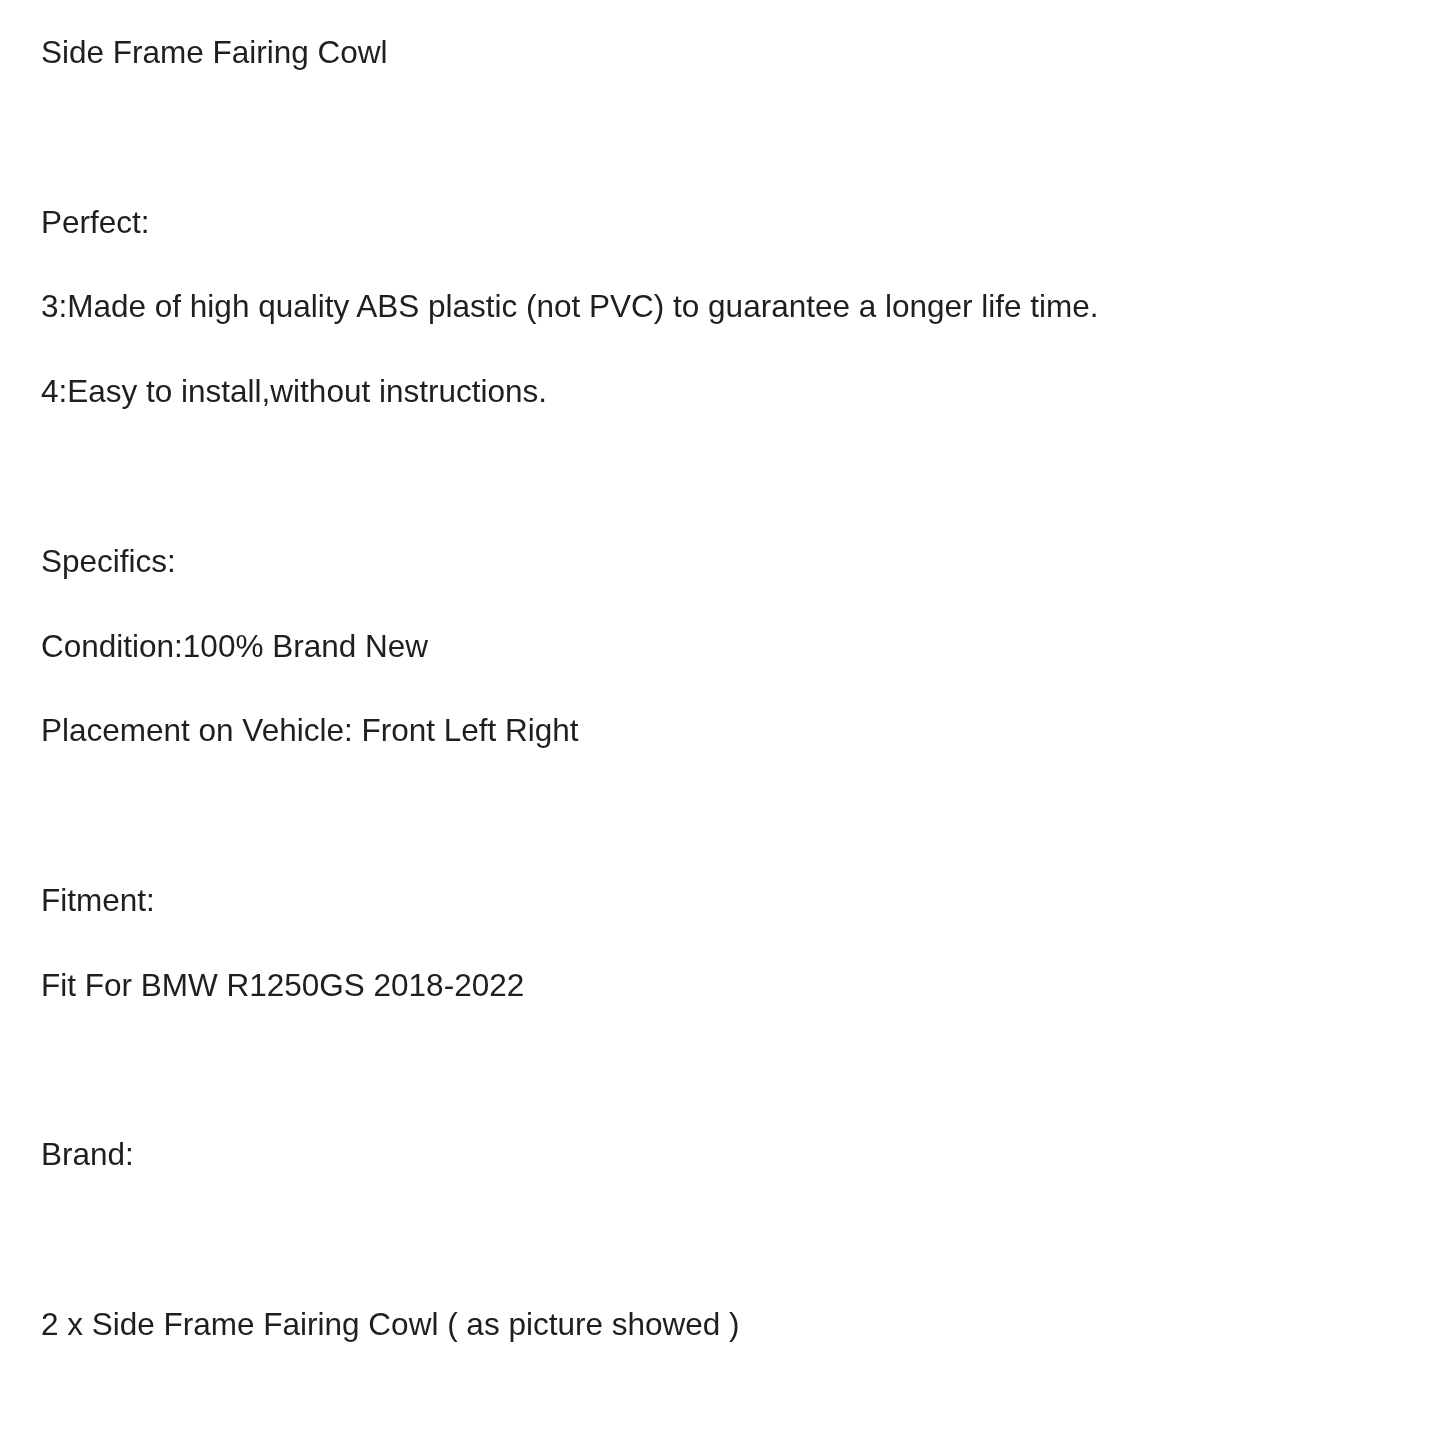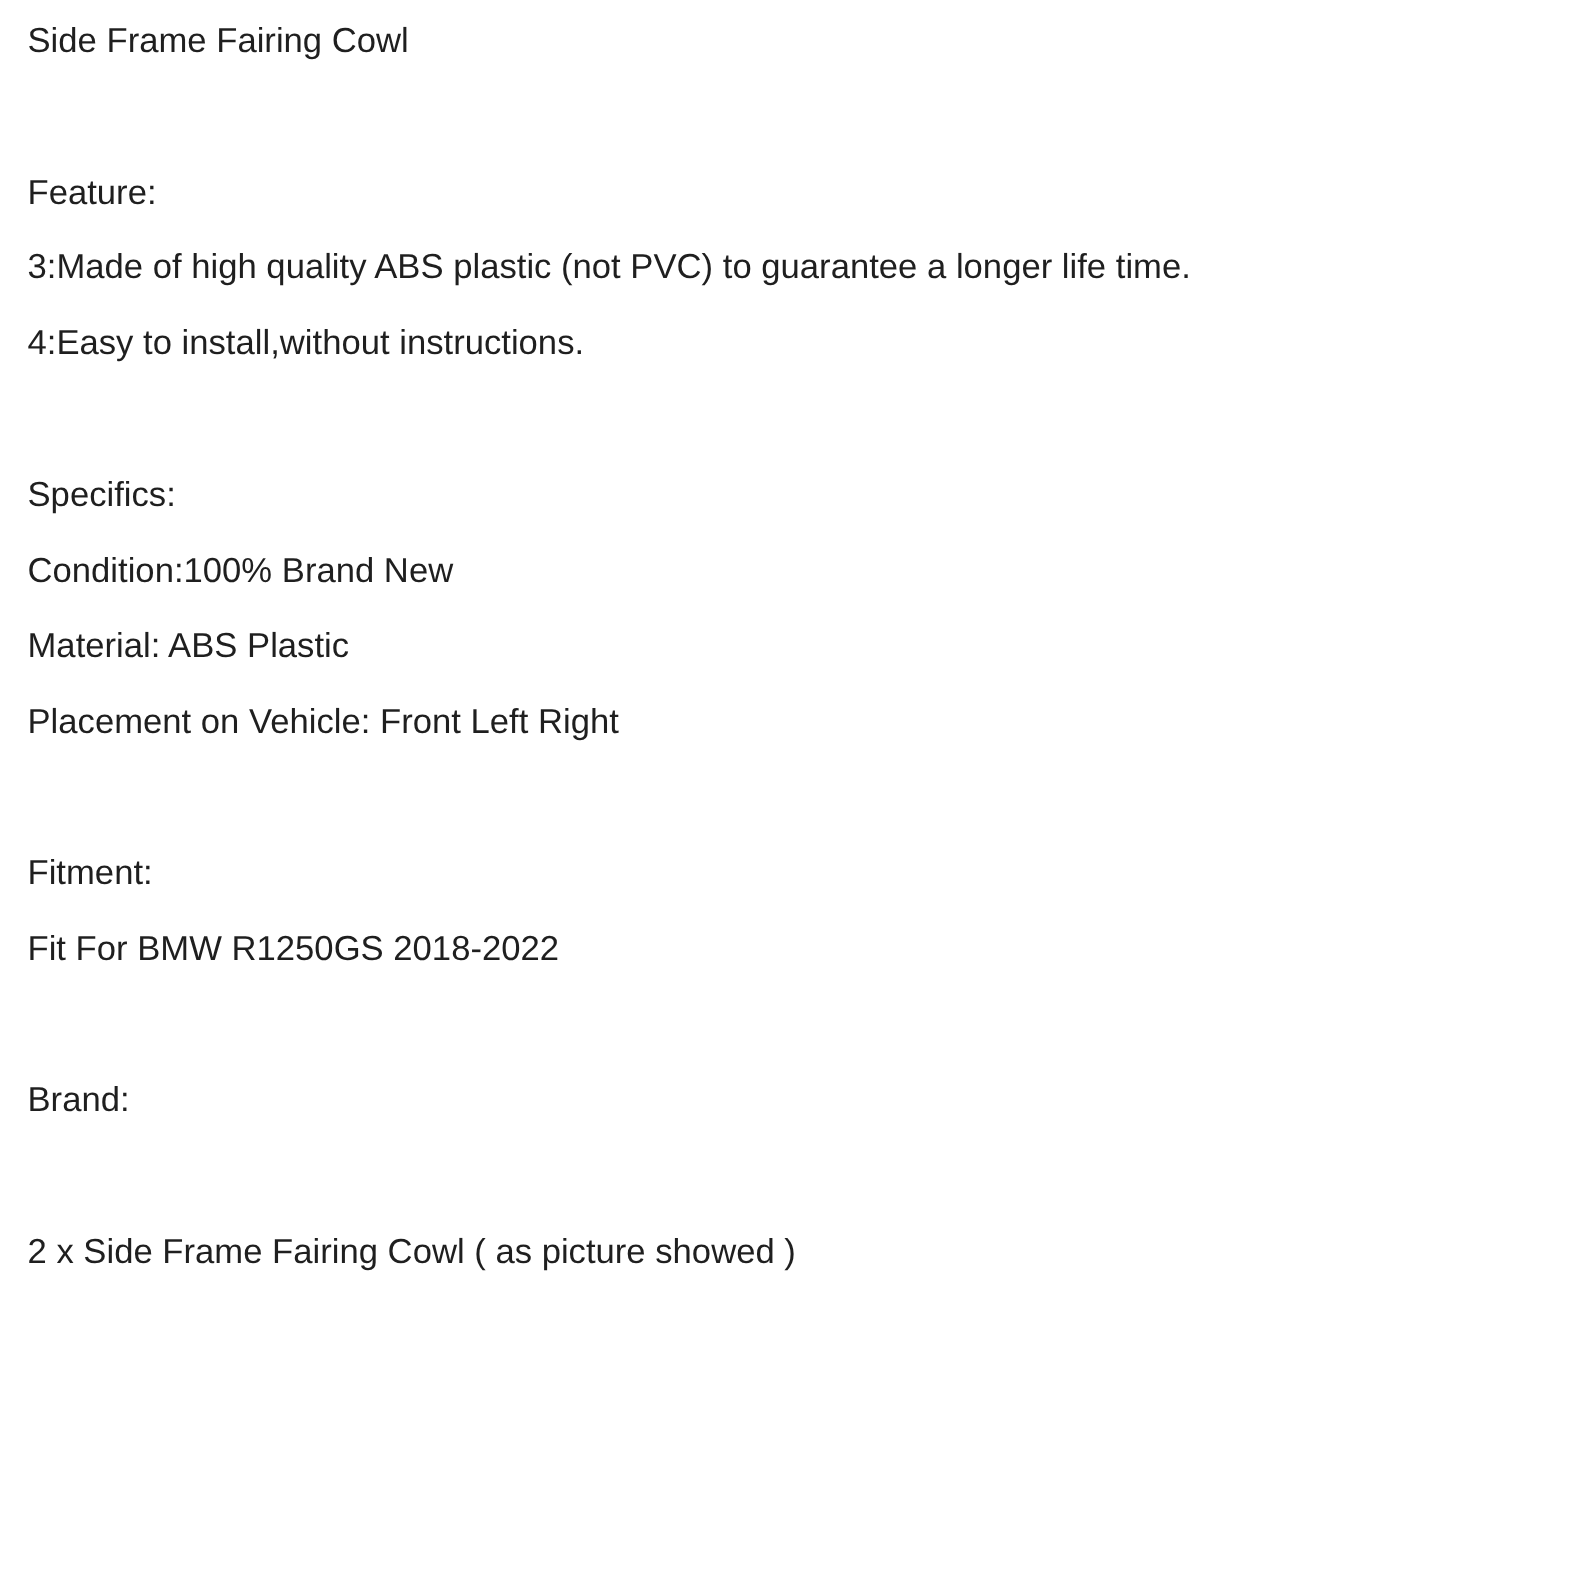--- a/index.html
+++ b/index.html
@@ -13,47 +13,46 @@
     overflow: hidden;
     font-family: "Liberation Sans", sans-serif;
     font-size: 31.5px;
     font-weight: 400;
     color: #1f1f1f;
   }
   .doc {
     padding: 2px 0 0 25px;
   }
   .line {
-    margin: 0;
+    margin: 16px;
     line-height: 68.8px;
     height: 68.8px;
     white-space: nowrap;
   }
   .blank {
     height: 68.8px;
   }
 </style>
 </head>
 <body>
 
 <div class="doc">
 
   <p class="line">Side Frame Fairing Cowl</p>
 
   <div class="blank"></div>
 
-  <p class="line">Feature:</p>
+  <p class="line">Perfect:</p>
   <p class="line">3:Made of high quality ABS plastic (not PVC) to guarantee a longer life time.</p>
   <p class="line">4:Easy to install,without instructions.</p>
 
   <div class="blank"></div>
 
   <p class="line">Specifics:</p>
   <p class="line">Condition:100% Brand New</p>
-  <p class="line">Material: ABS Plastic</p>
   <p class="line">Placement on Vehicle: Front Left Right</p>
 
   <div class="blank"></div>
 
   <p class="line">Fitment:</p>
   <p class="line">Fit For BMW R1250GS 2018-2022</p>
 
   <div class="blank"></div>
 
   <p class="line">Brand:</p>

